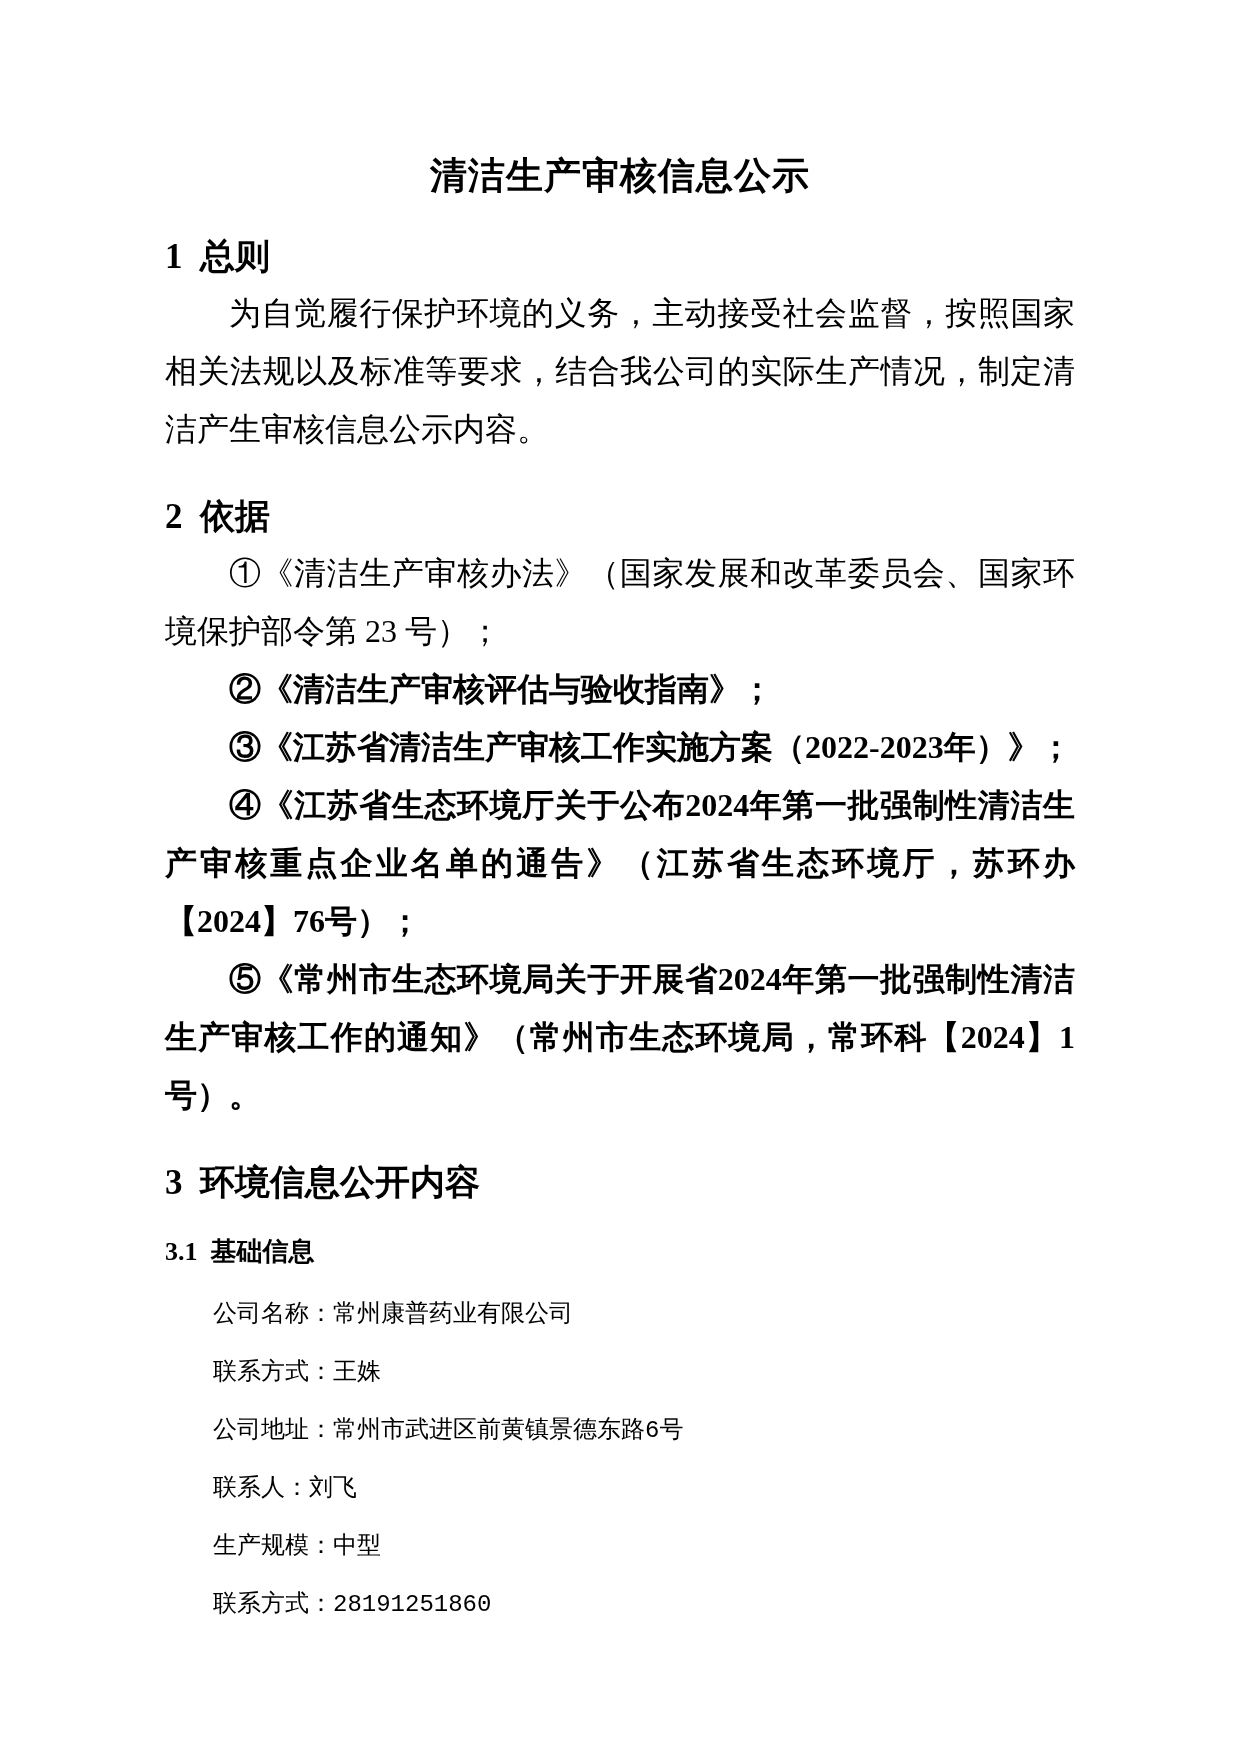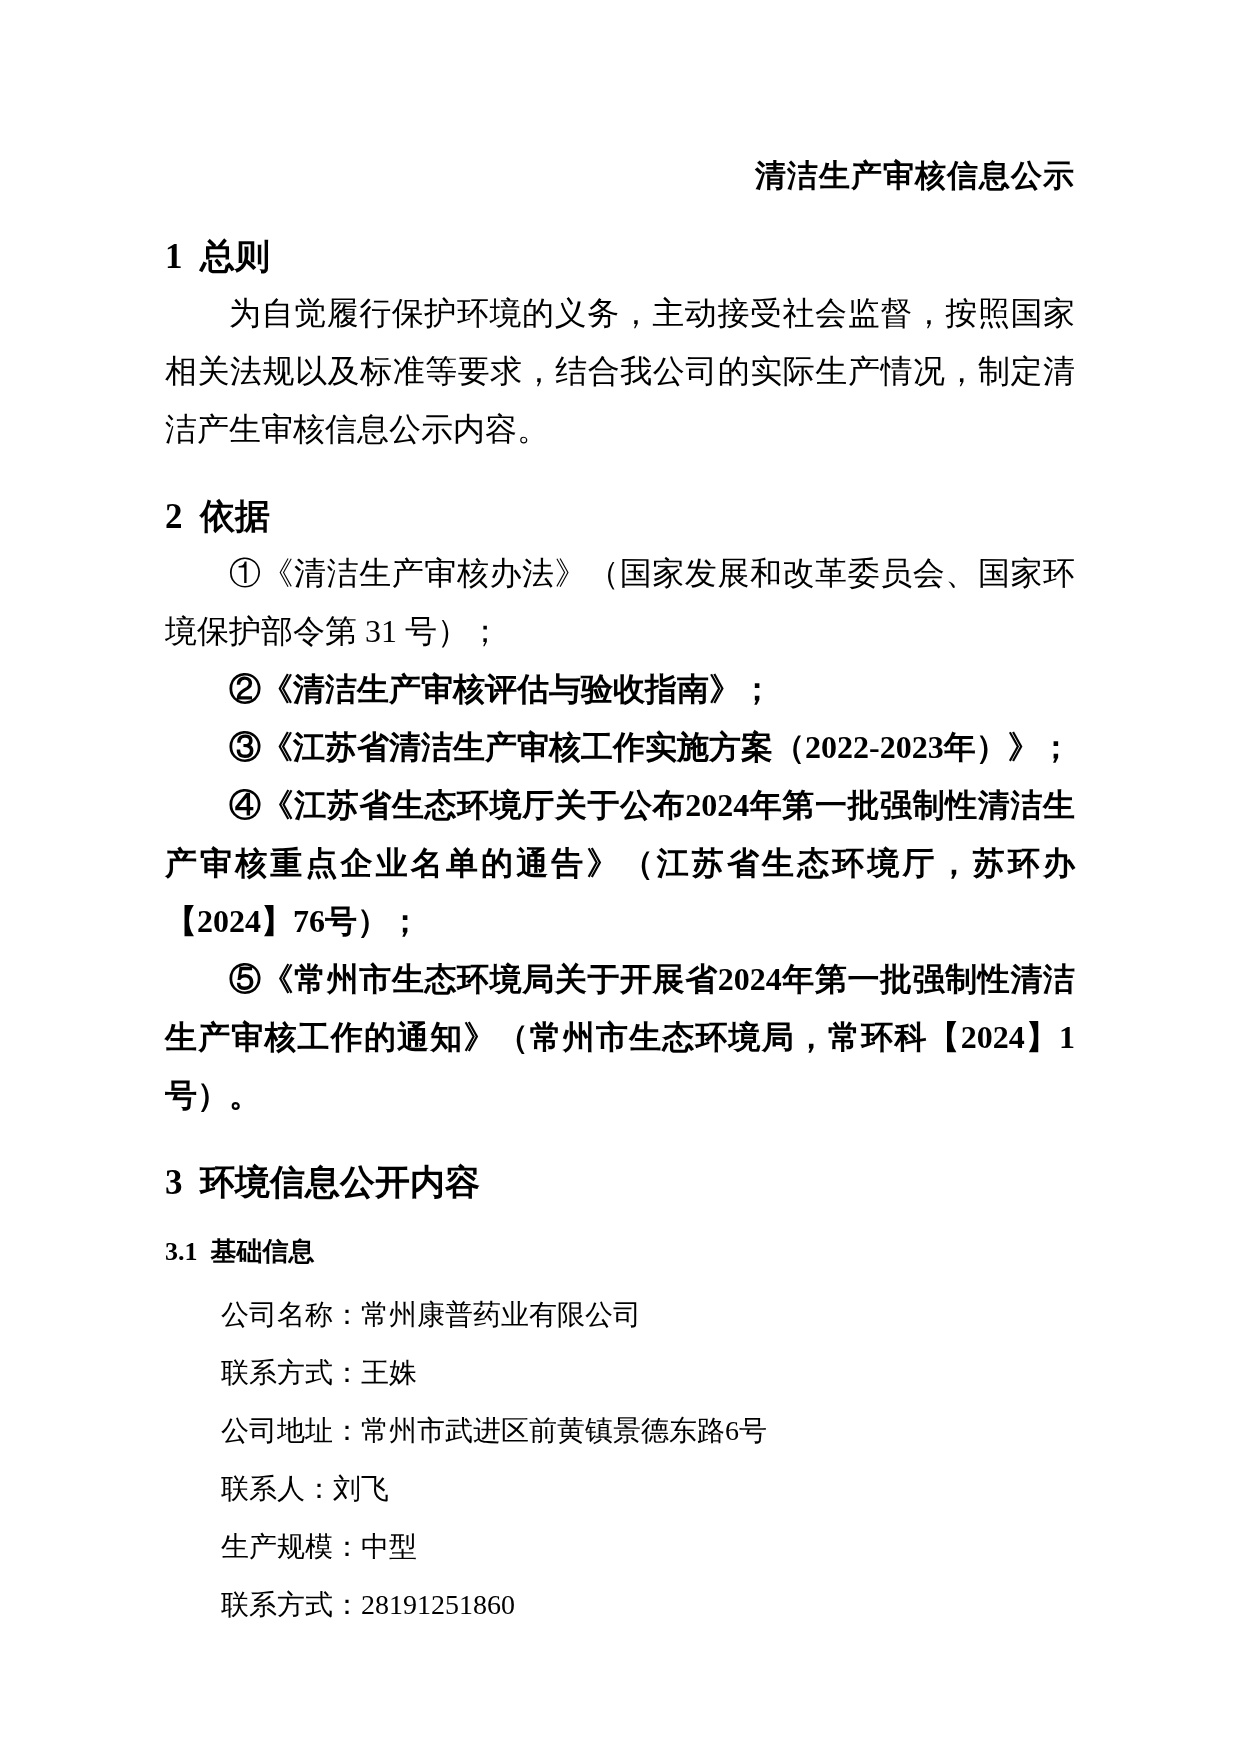--- a/index.html
+++ b/index.html
@@ -14,24 +14,24 @@
     margin: 0 auto;
     background: #ffffff;
     color: #000000;
     font-family: "Liberation Serif", "DejaVu Serif", serif;
     box-sizing: border-box;
     padding: 0 165px;
     overflow: hidden;
   }
   .doc-title {
     margin: 154px 0 0 0;
-    font-size: 31px;
+    font-size: 37px;
     line-height: 44px;
     font-weight: bold;
-    text-align: right;
+    text-align: center;
     letter-spacing: 1px;
   }
   .sec-heading {
     margin: 40px 0 0 0;
     font-size: 35px;
     line-height: 38px;
     font-weight: bold;
     white-space: pre-wrap;
   }
   .sub-heading {
@@ -50,40 +50,41 @@
   }
   .body-par.first-after-heading {
     margin-top: 8px;
   }
   .no-gap {
     margin-top: 0;
     font-weight: bold;
   }
   .field-line {
     margin: 0;
-    font-size: 28px;
+    font-size: 24px;
     line-height: 58px;
     text-indent: 2em;
+    font-family: Liberation Mono, monospace;
   }
   .fields-block {
     margin-top: 4px;
   }
 </style>
 </head>
 <body>
 
 <div class="page">
 
   <h1 class="doc-title">清洁生产审核信息公示</h1>
 
   <h2 class="sec-heading">1  总则</h2>
   <p class="body-par first-after-heading">为自觉履行保护环境的义务，主动接受社会监督，按照国家相关法规以及标准等要求，结合我公司的实际生产情况，制定清洁产生审核信息公示内容。</p>
 
   <h2 class="sec-heading">2  依据</h2>
-  <p class="body-par first-after-heading">①《清洁生产审核办法》（国家发展和改革委员会、国家环境保护部令第 31 号）；</p>
+  <p class="body-par first-after-heading">①《清洁生产审核办法》（国家发展和改革委员会、国家环境保护部令第 23 号）；</p>
   <p class="body-par no-gap">②《清洁生产审核评估与验收指南》；</p>
   <p class="body-par no-gap">③《江苏省清洁生产审核工作实施方案（2022-2023年）》；</p>
   <p class="body-par no-gap">④《江苏省生态环境厅关于公布2024年第一批强制性清洁生产审核重点企业名单的通告》（江苏省生态环境厅，苏环办【2024】76号）；</p>
   <p class="body-par no-gap">⑤《常州市生态环境局关于开展省2024年第一批强制性清洁生产审核工作的通知》（常州市生态环境局，常环科【2024】1号）。</p>
 
   <h2 class="sec-heading">3  环境信息公开内容</h2>
   <h3 class="sub-heading">3.1  基础信息</h3>
 
   <div class="fields-block">
     <p class="field-line"><span>公司名称：</span><span>常州康普药业有限公司</span></p>

